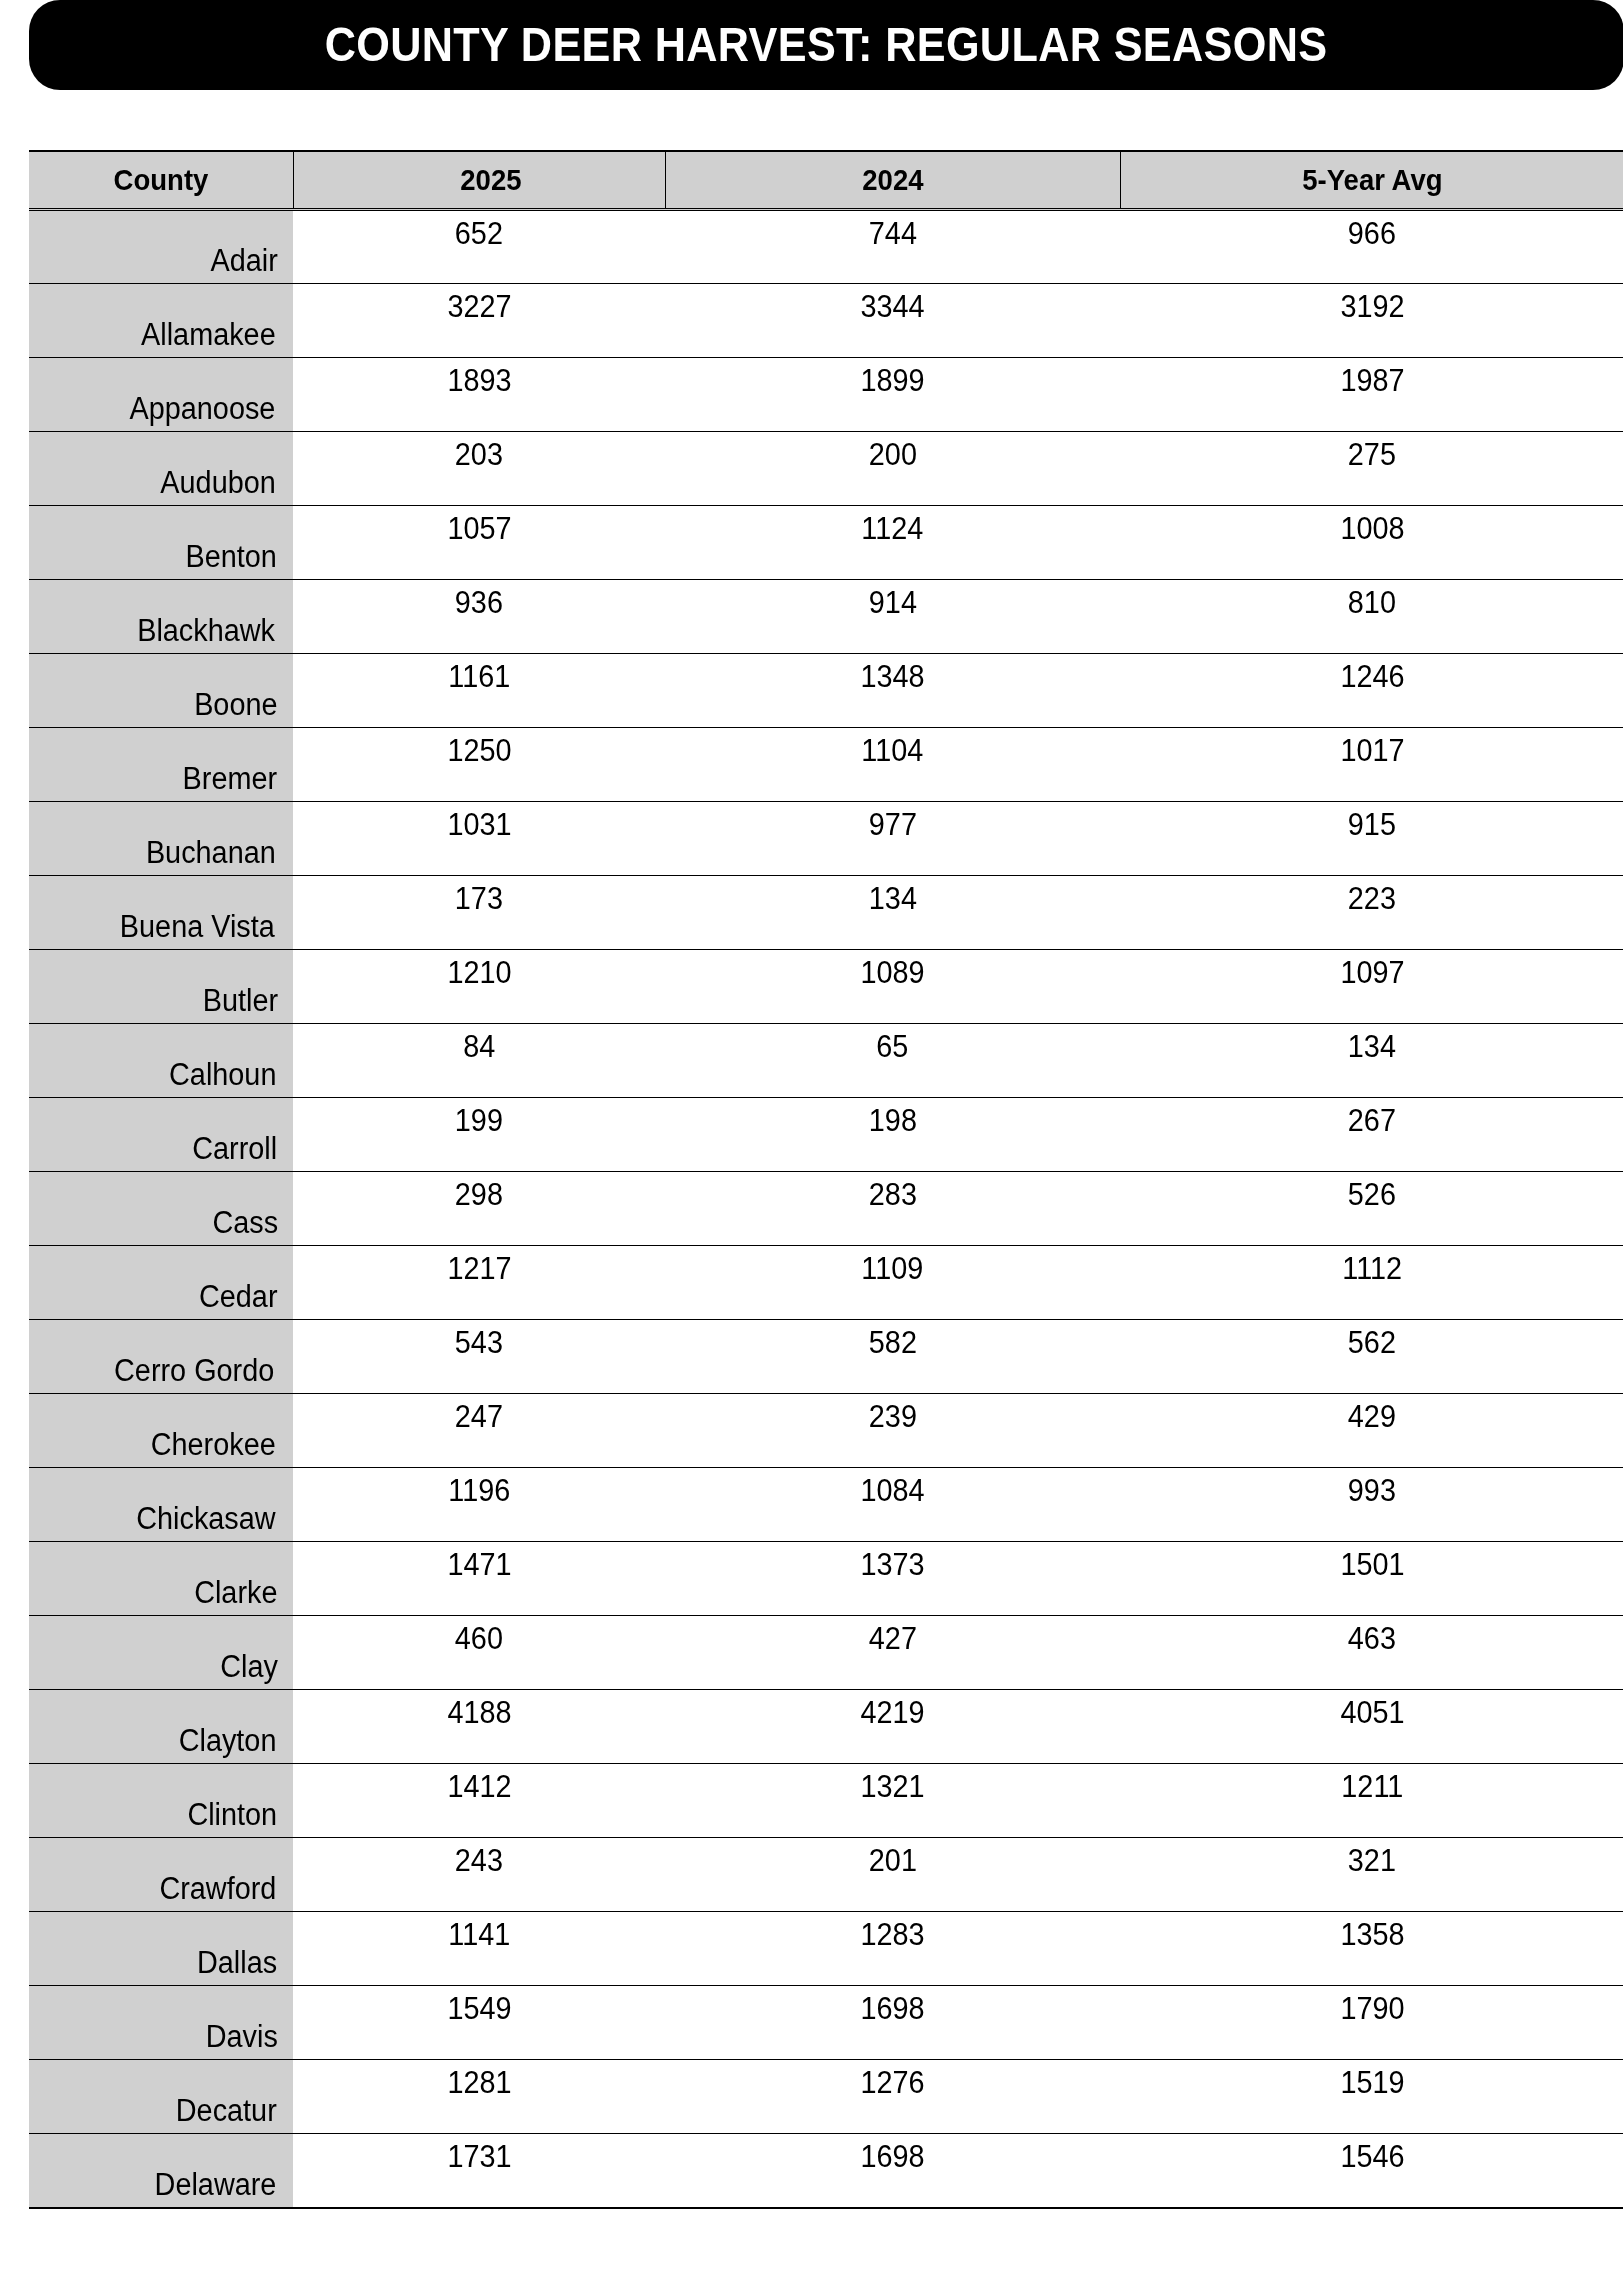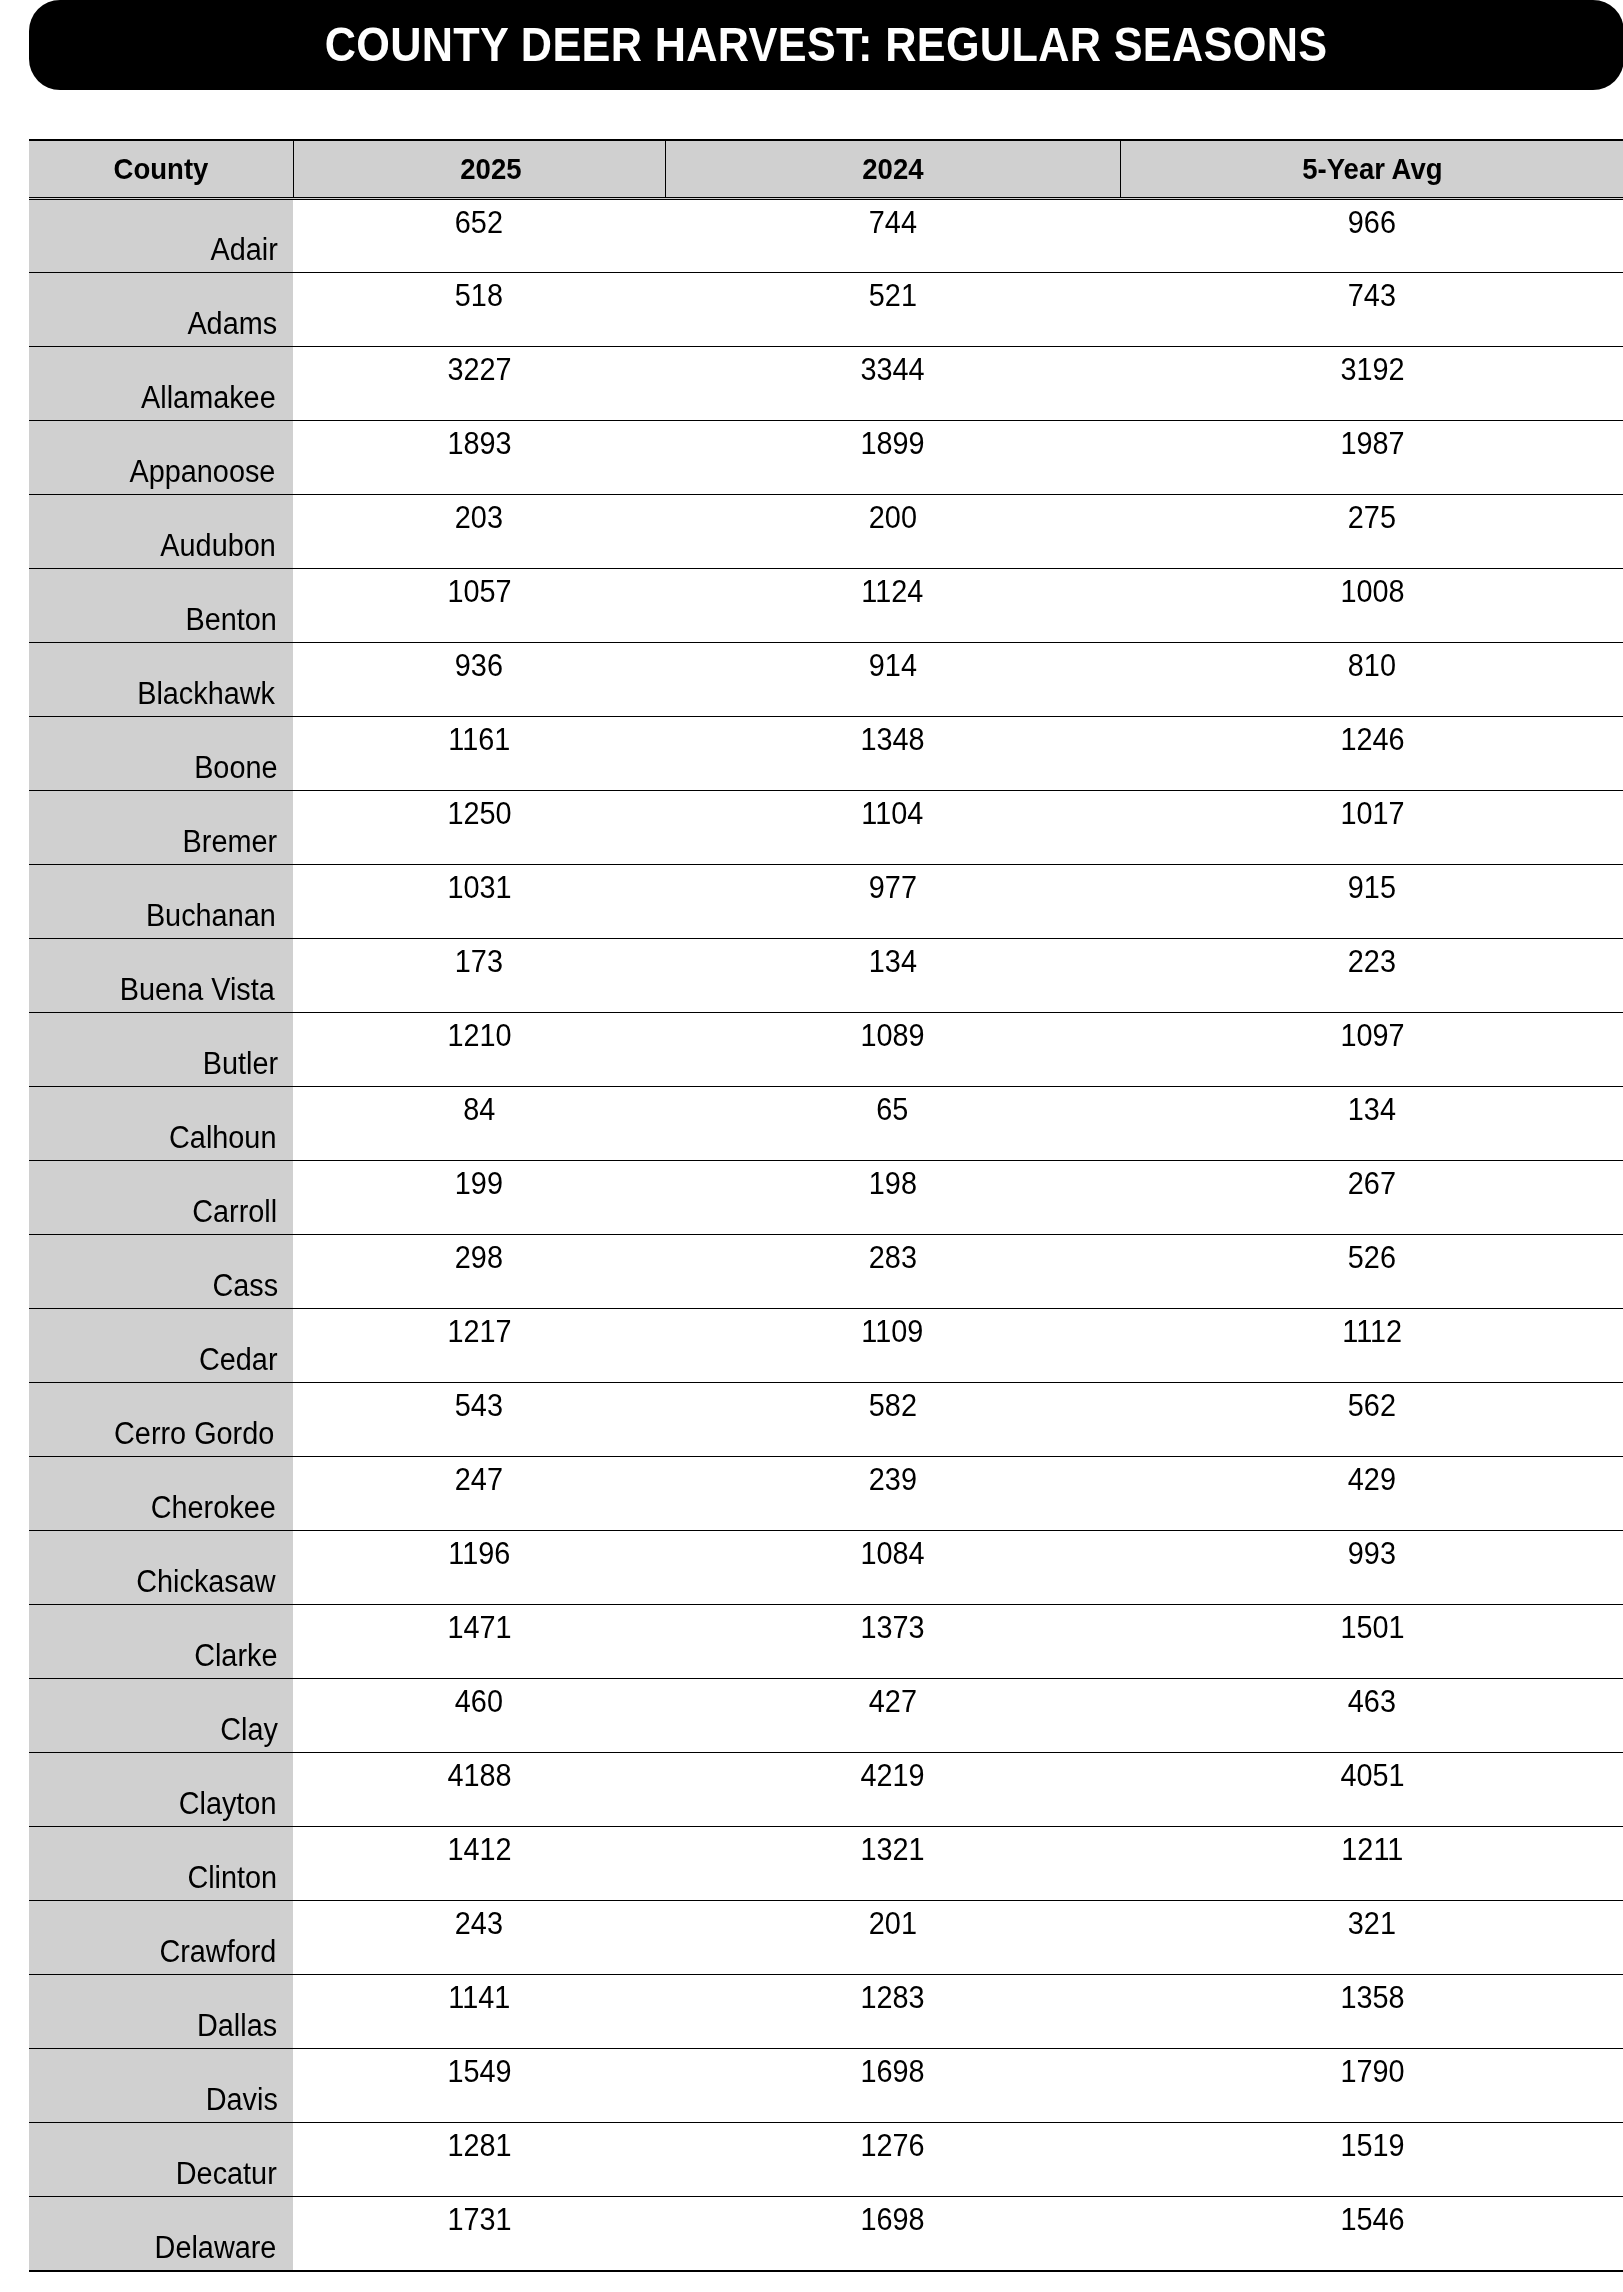--- a/index.html
+++ b/index.html
@@ -36,21 +36,21 @@
     letter-spacing: 0.4px;
     transform: scaleX(0.90);
     white-space: nowrap;
     line-height: 1;
   }
 
   
   #harvest-table {
     position: absolute;
     left: 29px;
-    top: 139px;
+    top: 150px;
     width: 1595px;
     border-collapse: collapse;
     table-layout: fixed;
   }
 
   
   col.c-county { width: 264px; }
   col.c-2025   { width: 372px; }
   col.c-2024   { width: 455px; }
   col.c-5yr    { width: 504px; }
@@ -132,26 +132,20 @@
     </tr>
   </thead>
   <tbody id="table-body">
       <tr>
         <td class="county-cell"><span class="cv">Adair</span></td>
         <td class="num-cell"><span class="cv">652</span></td>
         <td class="num-cell"><span class="cv">744</span></td>
         <td class="num-cell"><span class="cv">966</span></td>
       </tr>
       <tr>
-        <td class="county-cell"><span class="cv">Adams</span></td>
-        <td class="num-cell"><span class="cv">518</span></td>
-        <td class="num-cell"><span class="cv">521</span></td>
-        <td class="num-cell"><span class="cv">743</span></td>
-      </tr>
-      <tr>
         <td class="county-cell"><span class="cv">Allamakee</span></td>
         <td class="num-cell"><span class="cv">3227</span></td>
         <td class="num-cell"><span class="cv">3344</span></td>
         <td class="num-cell"><span class="cv">3192</span></td>
       </tr>
       <tr>
         <td class="county-cell"><span class="cv">Appanoose</span></td>
         <td class="num-cell"><span class="cv">1893</span></td>
         <td class="num-cell"><span class="cv">1899</span></td>
         <td class="num-cell"><span class="cv">1987</span></td>

